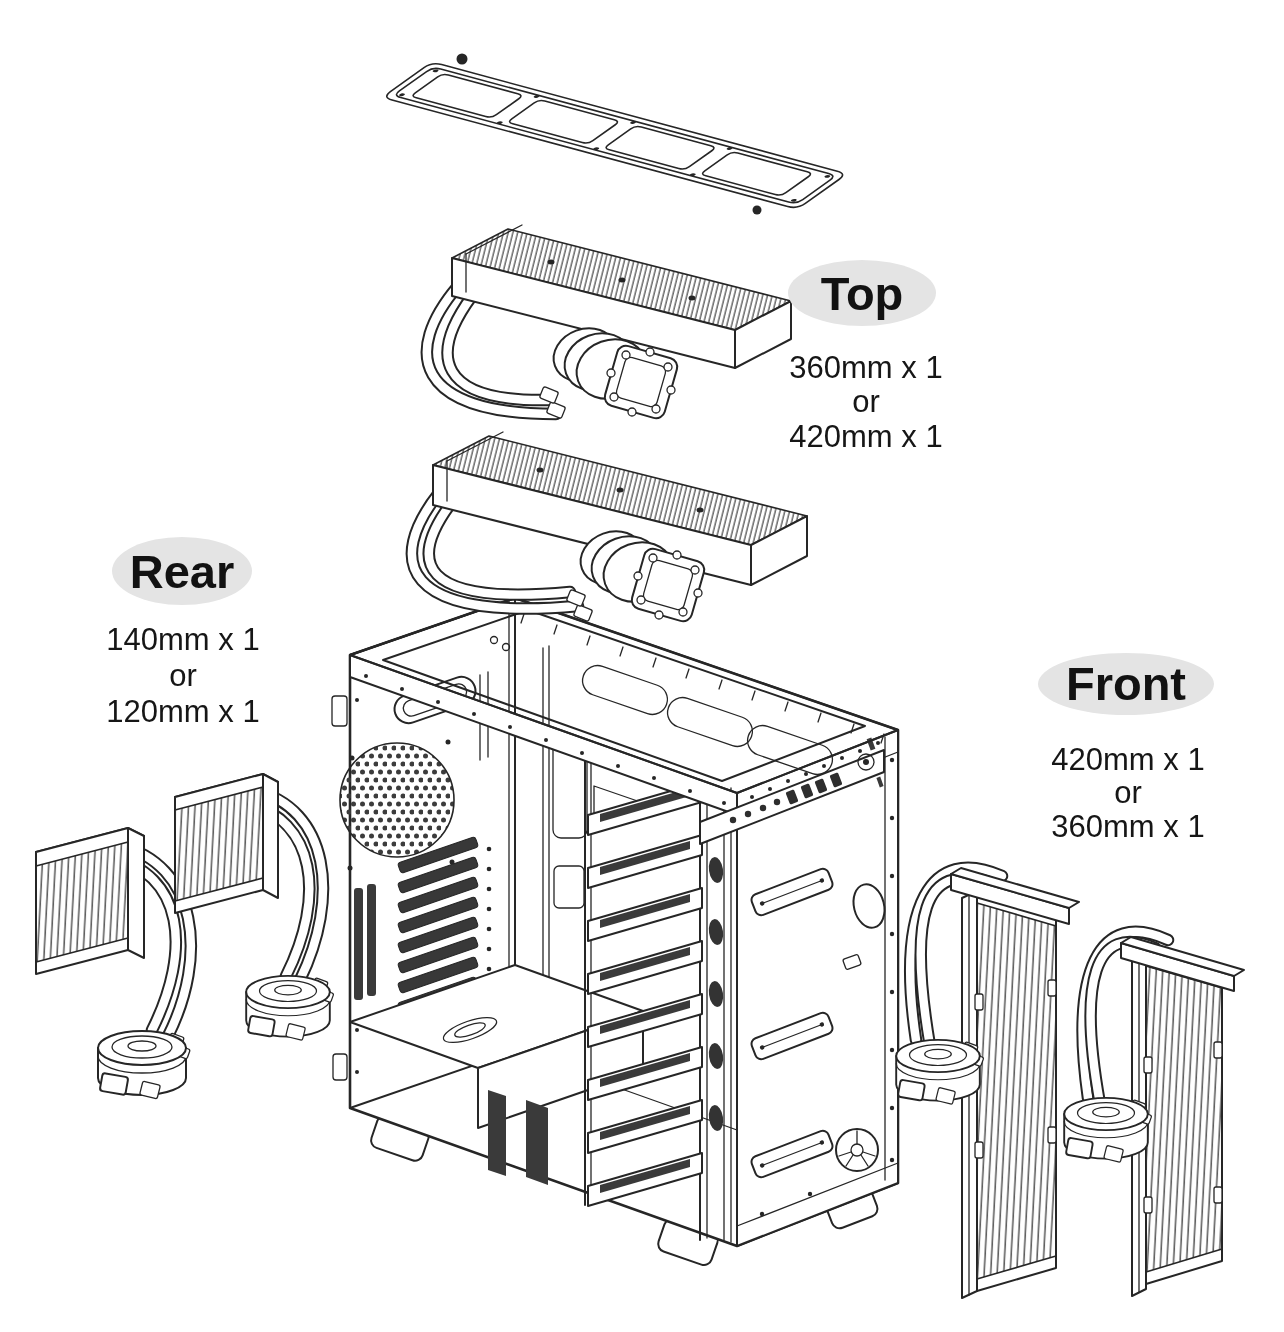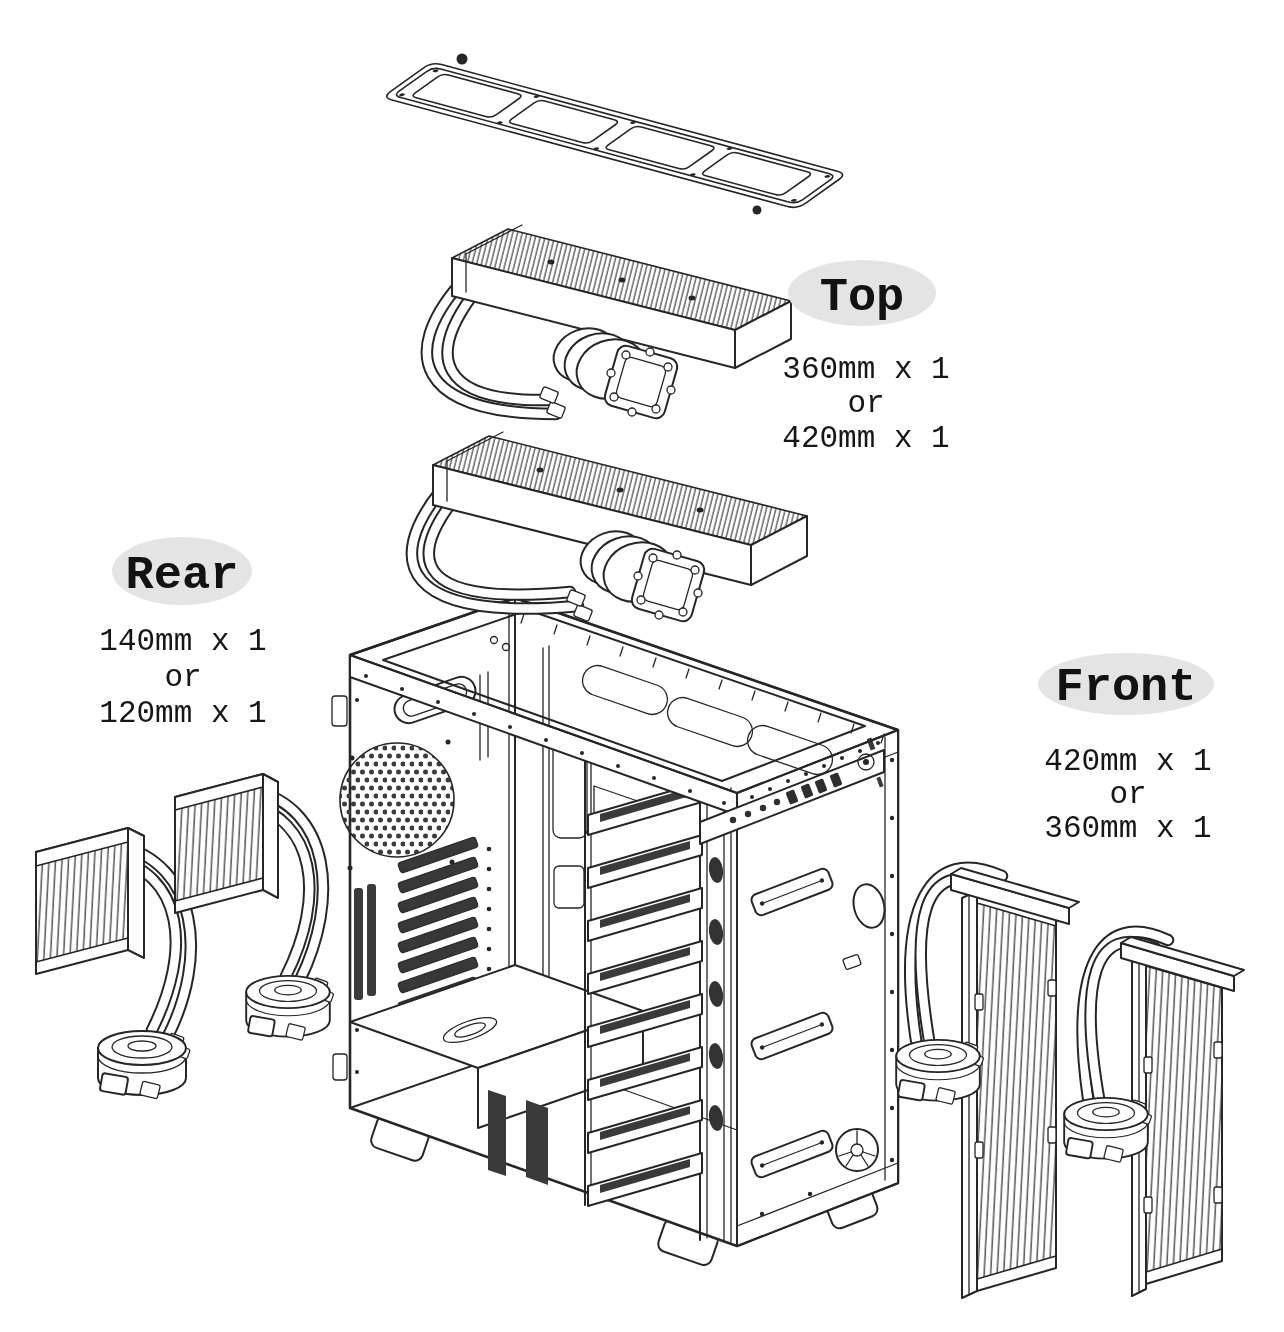--- a/index.html
+++ b/index.html
@@ -1,17 +1,17 @@
 <!DOCTYPE html>
 <html><head>
 <meta charset="utf-8">
 <style>
   html,body { margin:0; padding:0; background:#fff; }
   .stage { position:relative; width:1284px; height:1332px; background:#ffffff; overflow:hidden;
-           font-family:Liberation Mono, monospace; }
+           font-family:Liberation Sans, sans-serif; }
   svg { display:block; }
   .ln  { fill:none; stroke:#262626; stroke-width:2; stroke-linejoin:round; stroke-linecap:round; }
   .th  { stroke-width:2.6; }
   .thin{ stroke-width:1.3; }
   .fw  { fill:#ffffff; }
   .lnf { stroke:#262626; stroke-width:1.6; stroke-linejoin:round; }
   .dot { fill:#262626; stroke:none; }
   .fd  { fill:#383838; stroke:#262626; stroke-width:1; }
   .fdn { fill:#3a3a3a; stroke:none; }
   .tubec { fill:none; stroke:#262626; stroke-width:12.5; stroke-linecap:round; }

